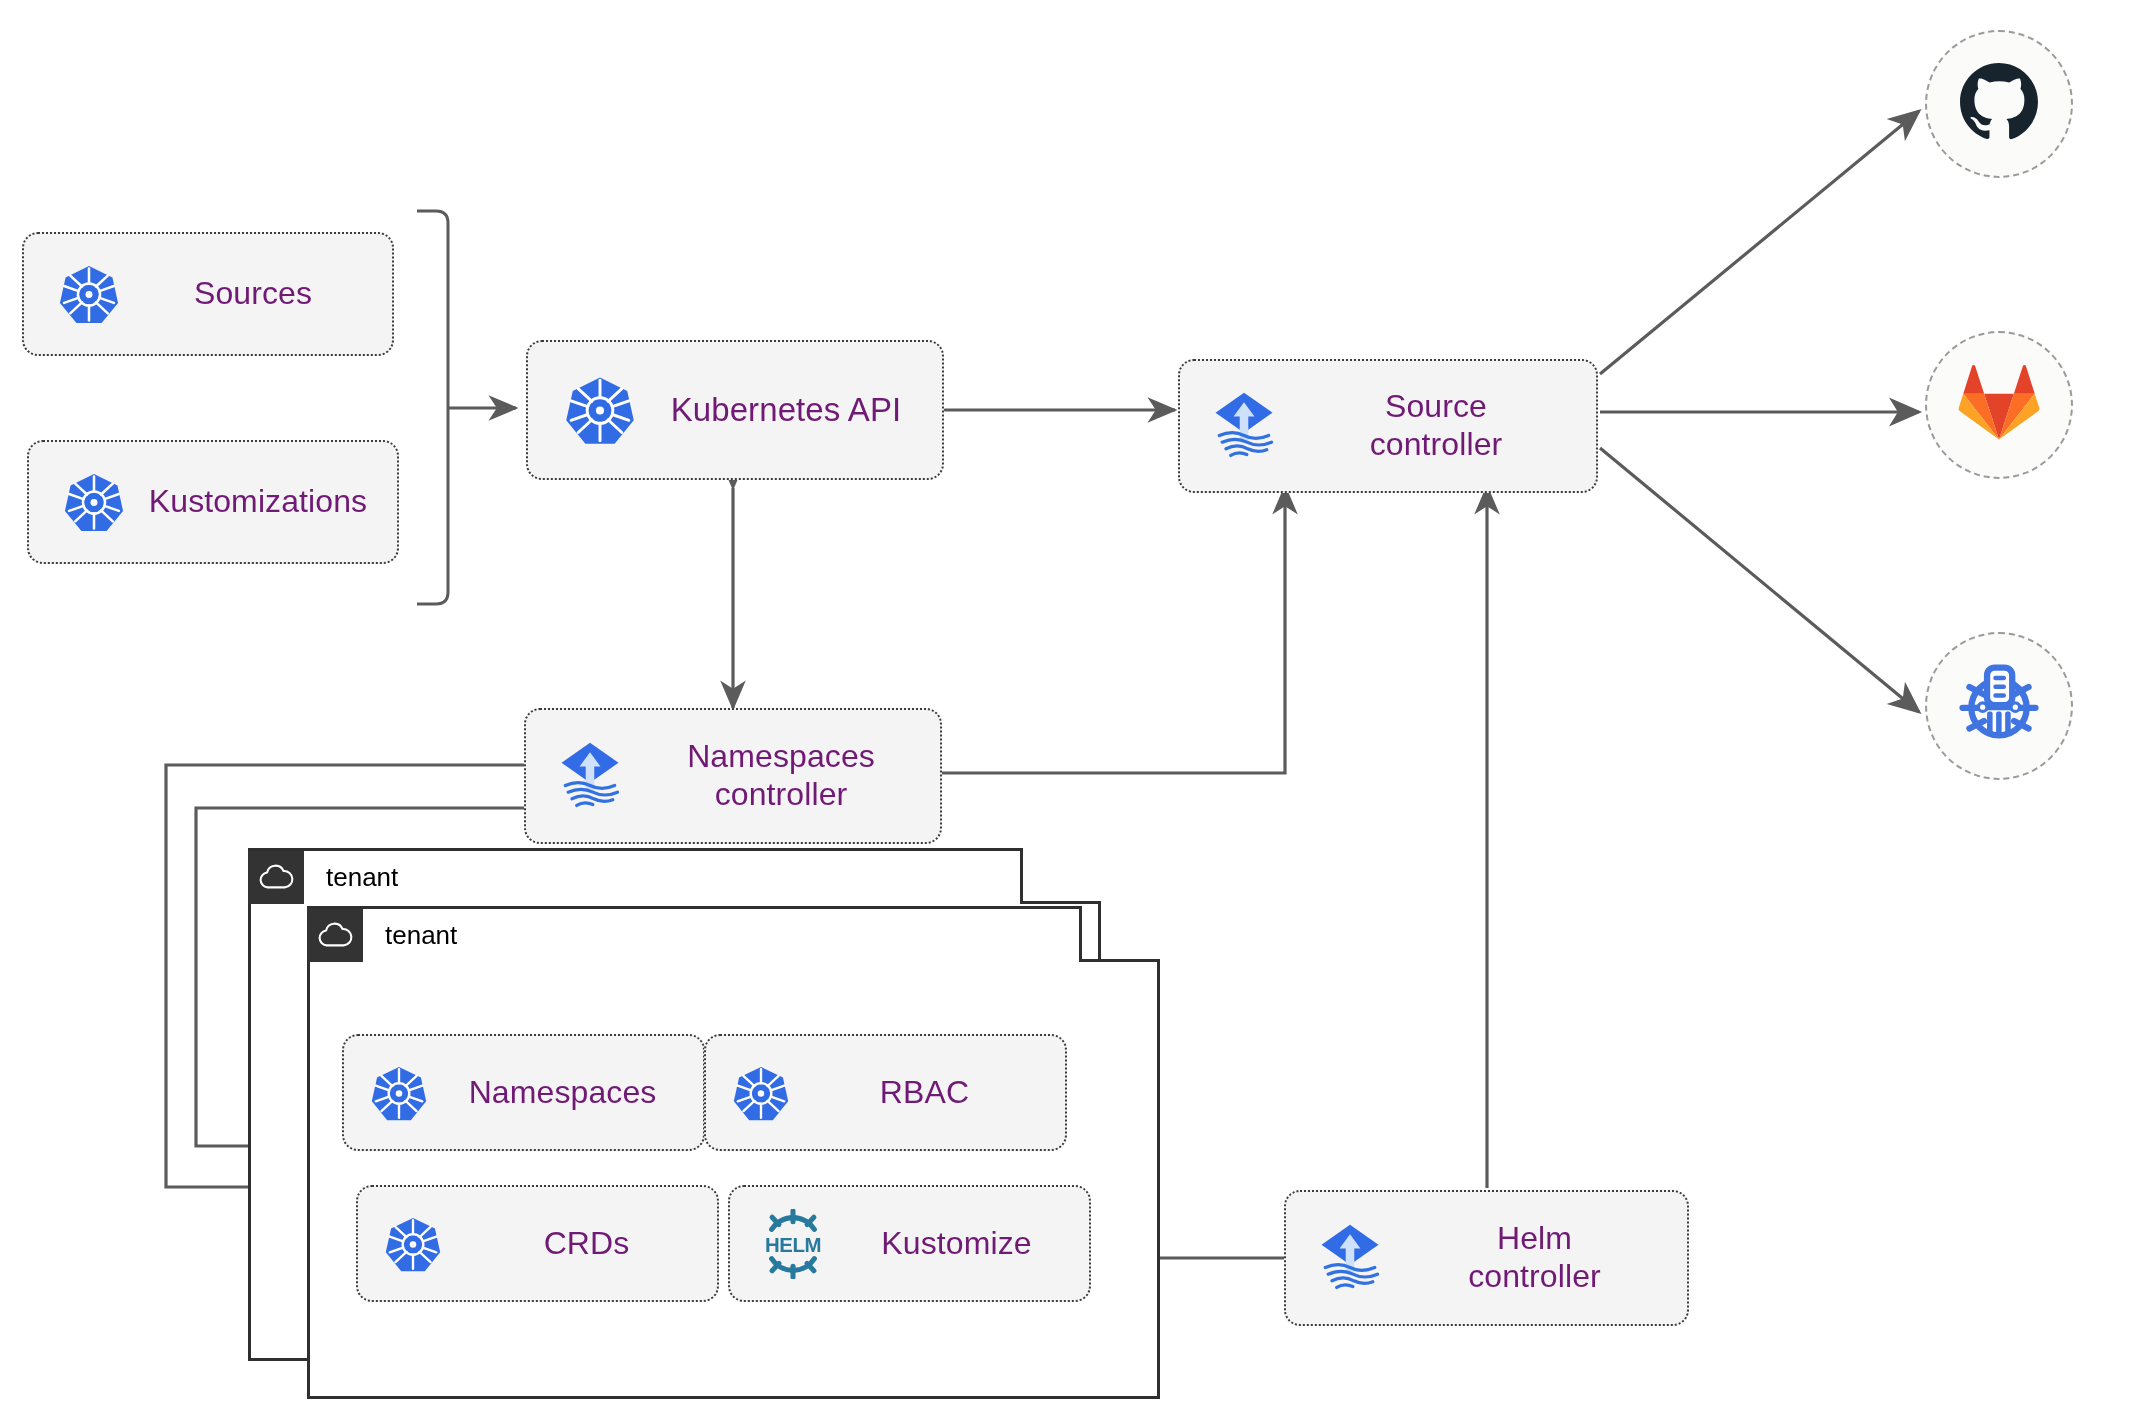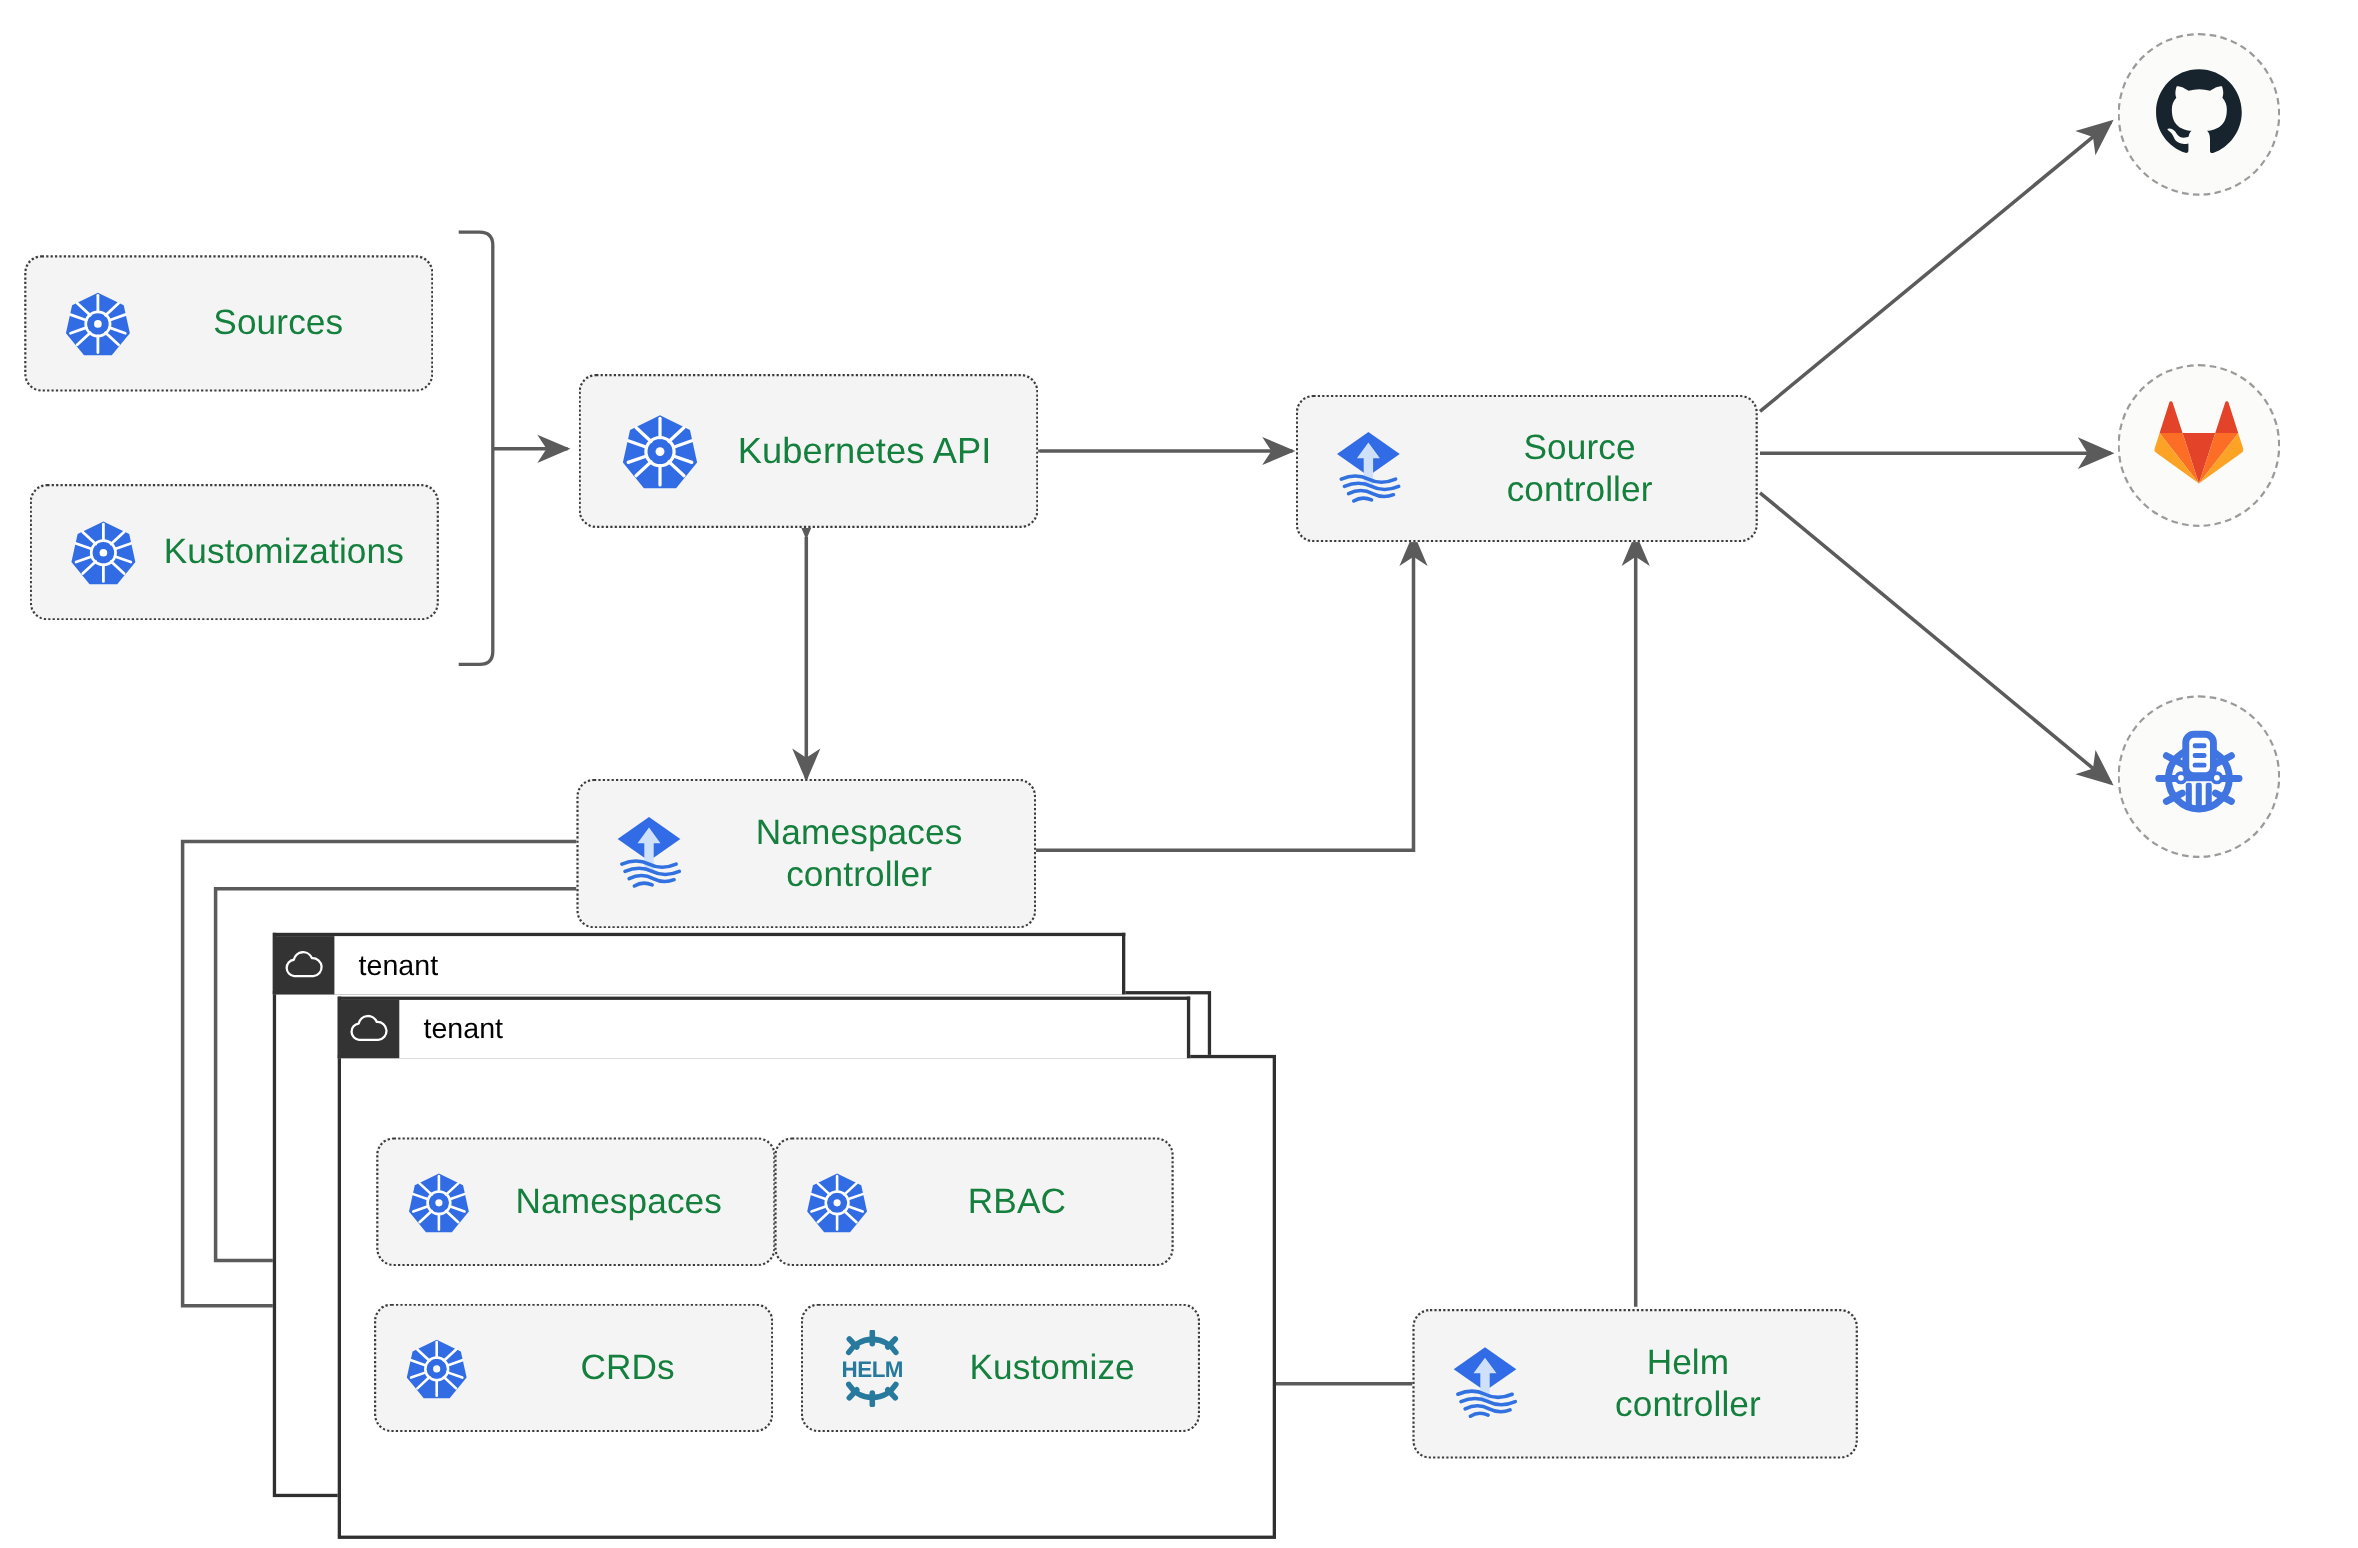--- a/index.html
+++ b/index.html
@@ -16,21 +16,21 @@
     border:2.5px dotted #3b3b3b;
     border-radius:16px;
     display:flex;
     align-items:center;
     z-index:5;
   }
   .node .ico{flex:0 0 auto;display:flex;align-items:center;justify-content:center;}
   .node .lbl{
     flex:1 1 auto;
     text-align:center;
-    color:#15803d;
+    color:#701a75;
     font-size:32px;
     line-height:1.18;
     letter-spacing:.1px;
     padding-right:6px;
   }
   .node.wide .lbl{font-size:33px;}
 
   
   .circ{
     position:absolute;
@@ -366,21 +366,21 @@
           <path d="M51.4 52.0 L39.2 40.7"></path>
               <path d="M24.8 24.3 L12.6 13.0"></path>
         </g>
         <circle cx="32" cy="32.5" r="3.6" fill="#fff"></circle>
       </g>
         </svg>
     </span>
     <span class="lbl">RBAC</span>
   </div>
 
-  <div class="node" style="left:340px;top:1185px;width:363px;height:117px;z-index:6;gap:20px;">
+  <div class="node" style="left:356px;top:1185px;width:363px;height:117px;z-index:6;gap:20px;">
     <span class="ico" style="margin-left:26px;">
       <svg class="k8s-sm" viewBox="0 0 64 64">
           <g>
         <path d="M32 3.2 L56.2 15 L62 41.2 L45 62 L19 62 L2 41.2 L7.8 15 Z" fill="#326CE5"></path>
         <g fill="none" stroke="#fff" stroke-width="2.6" stroke-linecap="round">
           <circle cx="32" cy="32.5" r="11.4"></circle>
           <path d="M32 5.6 L32 21.2"></path>
               <path d="M32 43.8 L32 59.4"></path>
           <path d="M6.3 23.8 L21.1 29.0"></path>
               <path d="M42.9 36.0 L57.7 41.2"></path>

